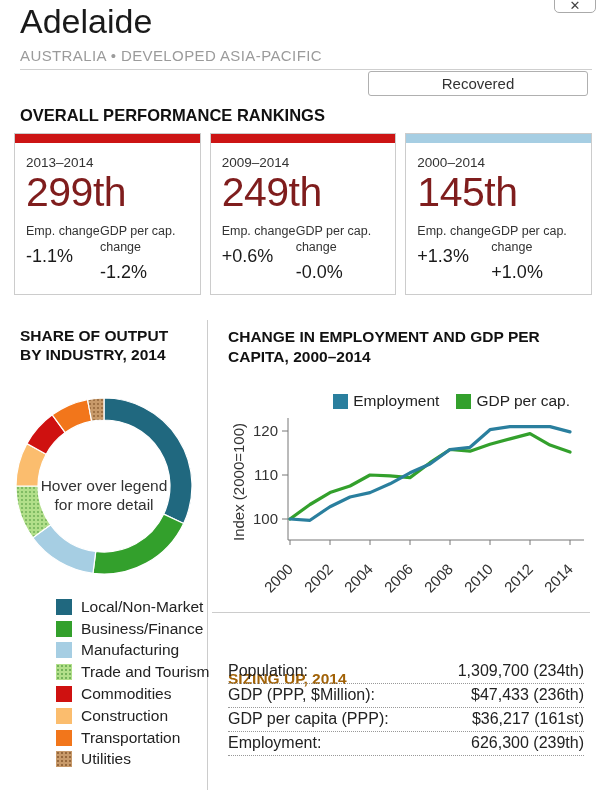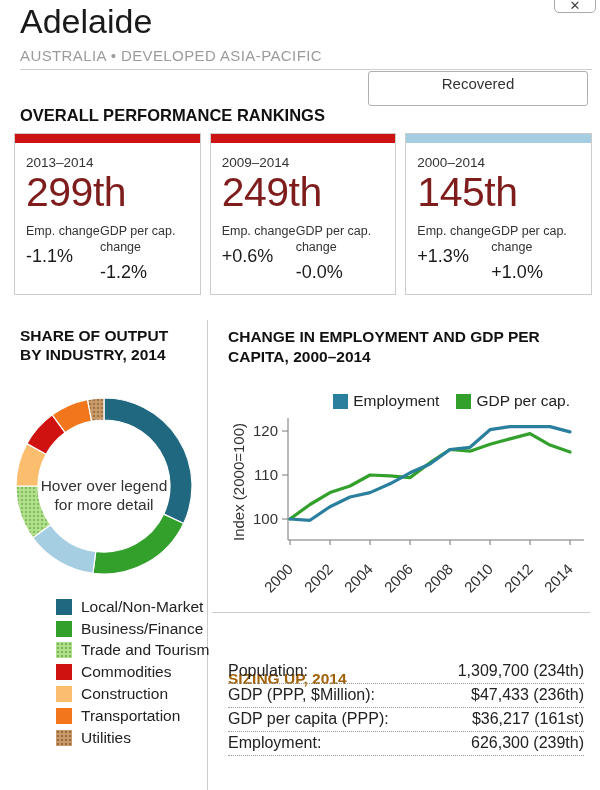--- a/index.html
+++ b/index.html
@@ -7,21 +7,21 @@
   body { font-family:"Liberation Sans", sans-serif; color:#222; }
   .page { position:relative; width:600px; height:790px; background:#fff; overflow:hidden; margin:0 auto; }
 
   
   .close-btn { position:absolute; top:-15px; right:4px; width:42px; height:28px;
     background:#fff; border:1px solid #aaa; border-radius:5px; font-size:13px; color:#444;
     text-align:center; line-height:40px; cursor:pointer; }
   .title { position:absolute; left:20px; top:2px; font-size:34px; font-weight:400; color:#1a1a1a; }
   .subtitle { position:absolute; left:20px; top:47px; font-size:15px; letter-spacing:.4px; color:#9b9b9b; }
   .header-rule { position:absolute; left:20px; top:69px; width:572px; height:1px; background:#cfcfcf; }
-  .recovered-btn { position:absolute; left:368px; top:71px; width:220px; height:35px;
+  .recovered-btn { position:absolute; left:368px; top:71px; width:220px; height:25px;
     background:#fff; border:1px solid #b0b0b0; border-radius:3px; font-size:15px; color:#333;
     text-align:center; line-height:23px; cursor:pointer; }
 
   
   .rank-title { position:absolute; left:20px; top:106px; font-size:16.5px; font-weight:700; color:#111; }
   .cards { position:absolute; left:14px; top:133px; width:578px; display:flex; gap:9px; }
   .card { flex:1; height:162px; background:#fff; border:1px solid #ccc; }
   .card-bar { height:9px; width:100%; }
   .card-body { padding:10px 10px 0 11px; }
   .card-period { font-size:13.5px; color:#333; margin-top:2px; }
@@ -157,20 +157,24 @@
   </div>
 
   <ul class="legend">
       <li>
         <span class="sw " style="background-color:#20687f;"></span>
      <span class="lab">Local/Non-Market</span>
       </li>
       <li>
         <span class="sw " style="background-color:#33a02c;"></span>
      <span class="lab">Business/Finance</span>
+      </li>
+      <li>
+        <span class="sw " style="background-color:#a6cee3;"></span>
+     <span class="lab">Manufacturing</span>
       </li>
       <li>
         <span class="sw dots" style="background-color:#b2df8a;--dot:#74b35a;"></span>
      <span class="lab">Trade and Tourism</span>
       </li>
       <li>
         <span class="sw " style="background-color:#cf1110;"></span>
      <span class="lab">Commodities</span>
       </li>
       <li>

